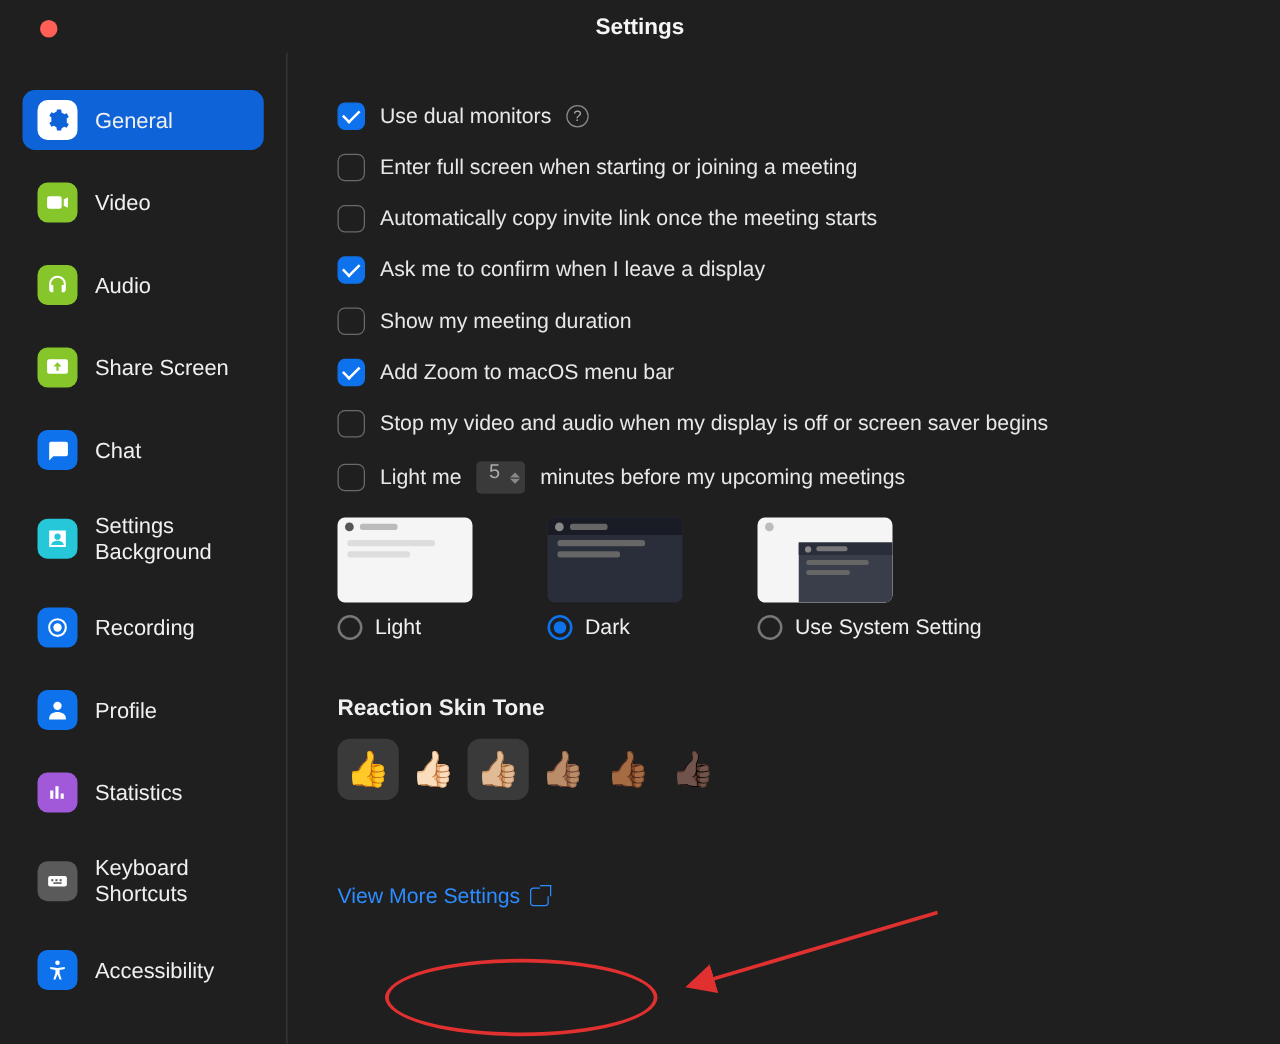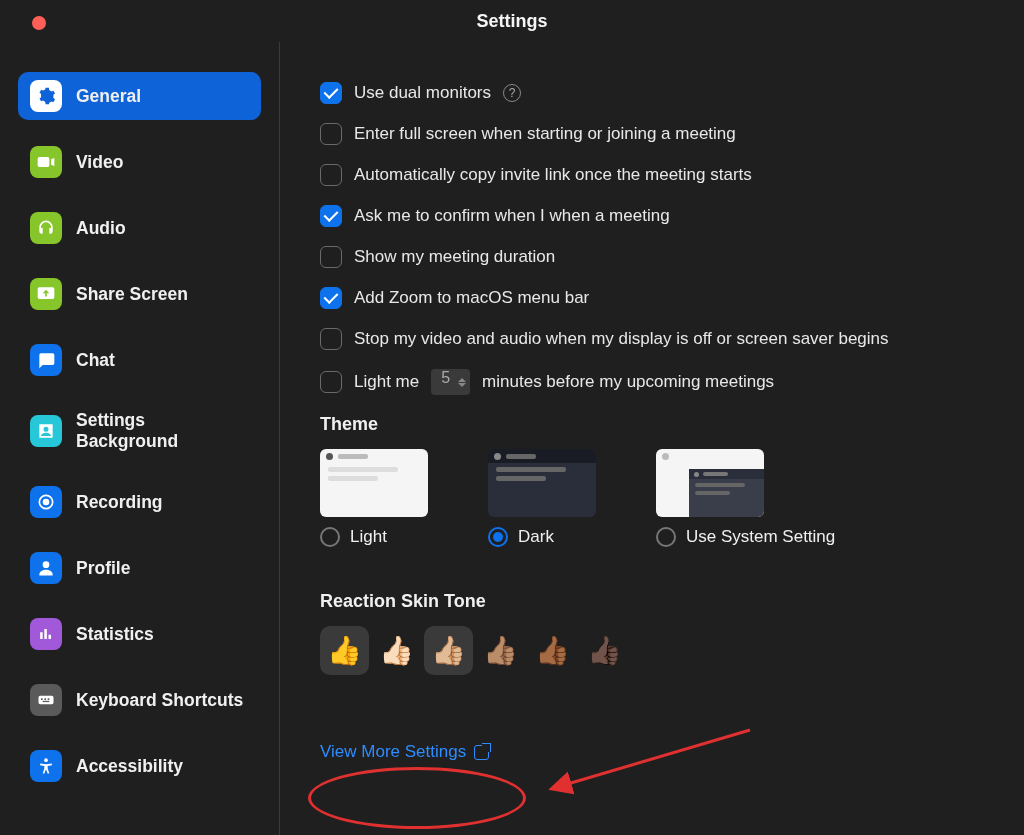--- a/index.html
+++ b/index.html
@@ -38,24 +38,23 @@
       margin: 8px auto;
       font-size: 18px;
       font-weight: 700;
       color: #f5f5f5;
     }
     .body {
       flex: 1;
       display: flex;
     }
     .sidebar {
-      width: 280px;
+      width: 230px;
       padding: 30px 18px 0 18px;
       border-right: 1px solid #3a3a3a;
-      font-weight: bold;
     }
     .sidebar-item {
       display: flex;
       align-items: center;
       gap: 14px;
       padding: 8px 12px;
       border-radius: 10px;
       cursor: pointer;
       margin-bottom: 18px;
       font-size: 17.5px;
@@ -405,21 +404,21 @@
       <div class="opt-row">
         <div class="checkbox"></div>
         <span>Enter full screen when starting or joining a meeting</span>
       </div>
       <div class="opt-row">
         <div class="checkbox"></div>
         <span>Automatically copy invite link once the meeting starts</span>
       </div>
       <div class="opt-row">
         <div class="checkbox checked"></div>
-        <span>Ask me to confirm when I when a meeting</span>
+        <span>Ask me to confirm when I leave a display</span>
       </div>
       <div class="opt-row">
         <div class="checkbox"></div>
         <span>Show my meeting duration</span>
       </div>
       <div class="opt-row">
         <div class="checkbox checked"></div>
         <span>Add Zoom to macOS menu bar</span>
       </div>
       <div class="opt-row">
@@ -432,21 +431,20 @@
         <div class="select-wrap">
           <div class="select">5</div>
           <div class="select-arrows">
               <span class="up"></span>
               <span class="down"></span>
             </div>
         </div>
         <span>minutes before my upcoming meetings</span>
       </div>
 
-      <div class="section-title">Theme</div>
       <div class="theme-row">
         <div class="theme-option">
           <div class="theme-preview theme-light">
             <div class="preview-header">
                 <div class="preview-dot"></div>
                 <div style="height:5px;width:30px;background:#bbb;border-radius:2px"></div>
               </div>
             <div class="preview-line" style="width:70px;background:#ddd"></div>
             <div class="preview-line" style="width:50px;background:#ddd"></div>
           </div>

